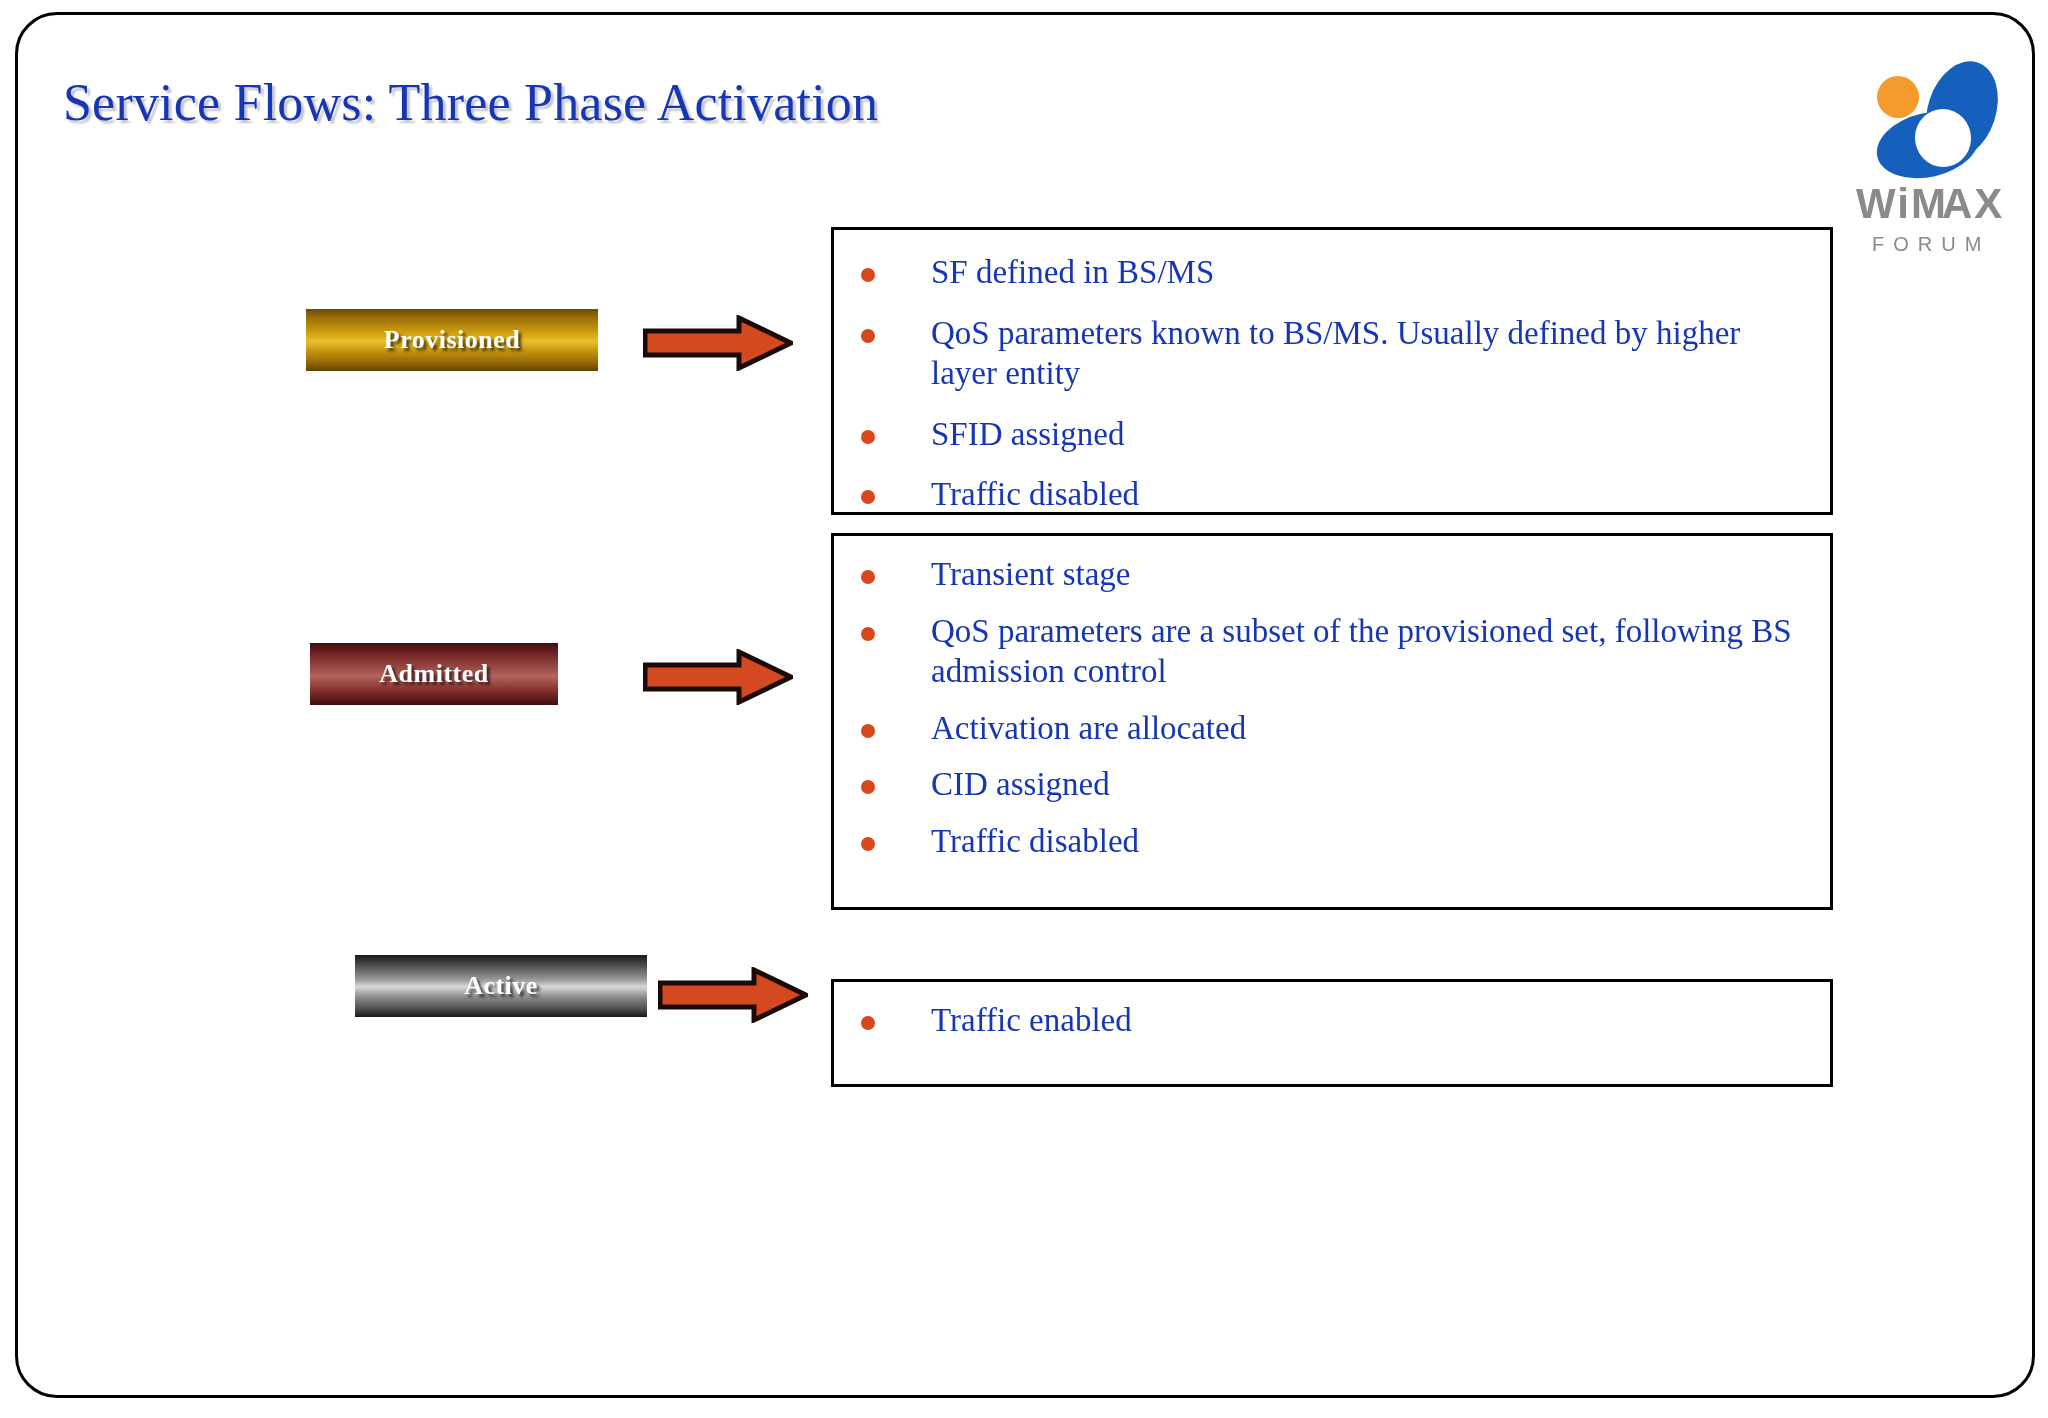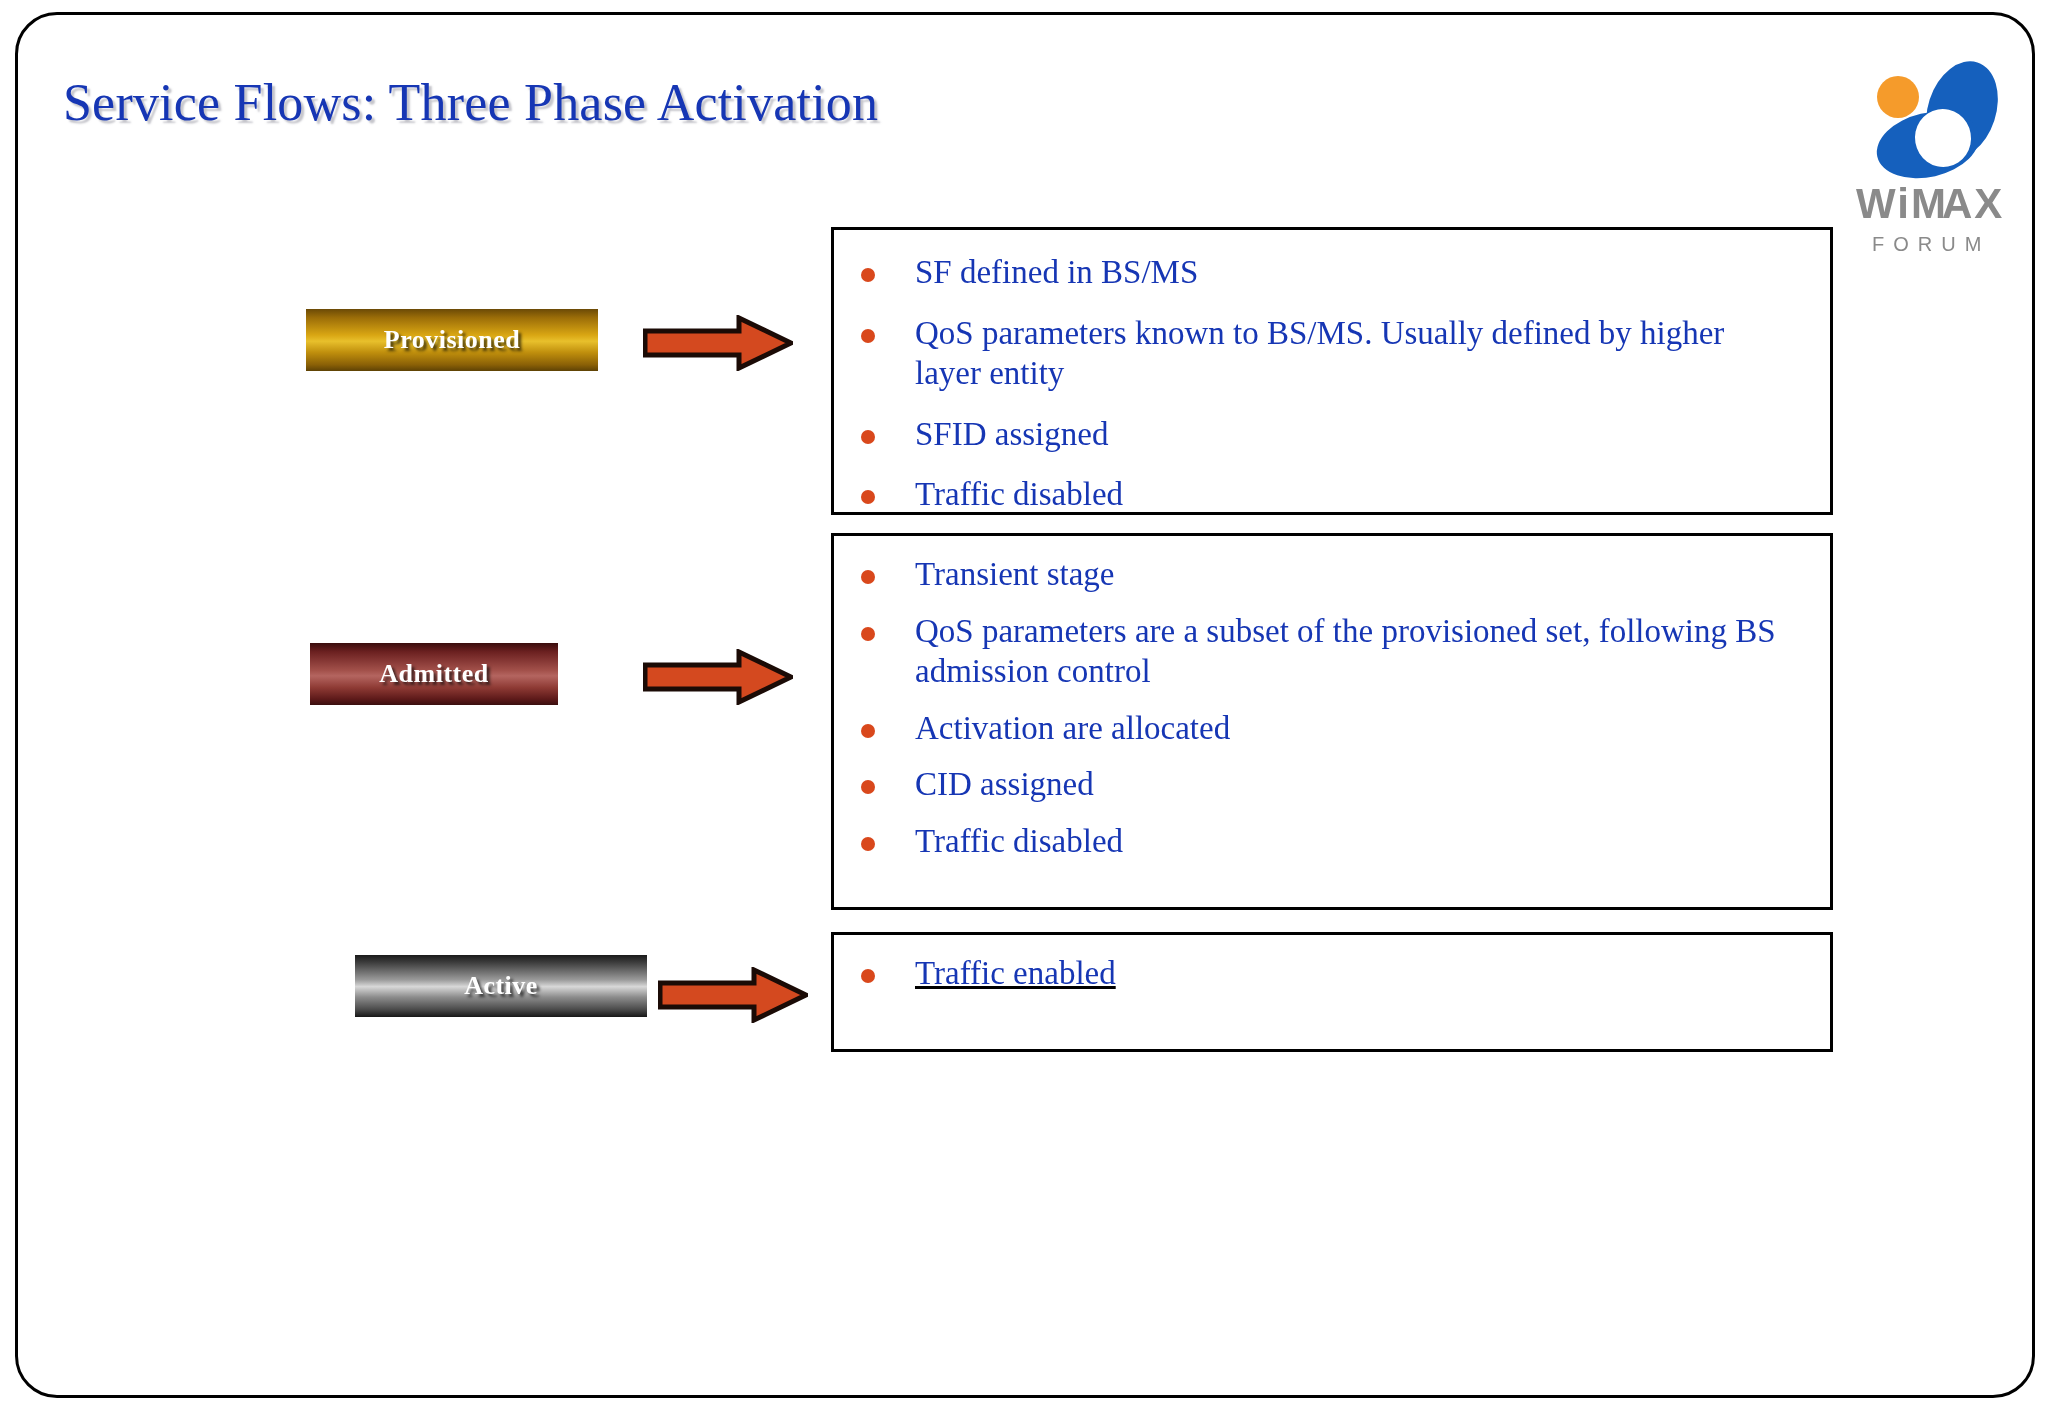--- a/index.html
+++ b/index.html
@@ -43,27 +43,27 @@
   .arrow svg{display:block;}
   #arrow-1{left:625px;top:300px;}
   #arrow-2{left:625px;top:634px;}
   #arrow-3{left:640px;top:952px;}
 
   
   .panel{position:absolute;left:813px;width:1002px;background:#ffffff;
          border:3px solid #000000;box-sizing:border-box;}
   #panel-provisioned{top:212px;height:288px;}
   #panel-admitted{top:518px;height:377px;}
-  #panel-active{top:917px;height:120px;text-decoration:underline;}
+  #panel-active{top:964px;height:108px;}
 
   .bullet-list{list-style:none;margin:0;padding:22px 0 0 0;}
   .bullet-item{display:flex;align-items:flex-start;margin-bottom:20px;}
   .dot{flex:0 0 auto;width:14px;height:14px;border-radius:50%;
        background:#D9481C;margin-left:27px;margin-top:16px;}
-  .btxt{margin-left:40px;color:#1636B4;font-size:33px;line-height:1.23;
+  .btxt{margin-left:56px;color:#1636B4;font-size:33px;line-height:1.23;
         font-family:"Liberation Serif", serif;max-width:880px;}
 
   #panel-admitted .bullet-list{padding-top:18px;}
   #panel-admitted .bullet-item{margin-bottom:16px;}
   #panel-active .bullet-list{padding-top:18px;}
 </style>
 </head>
 <body>
 
 <div id="slide">

